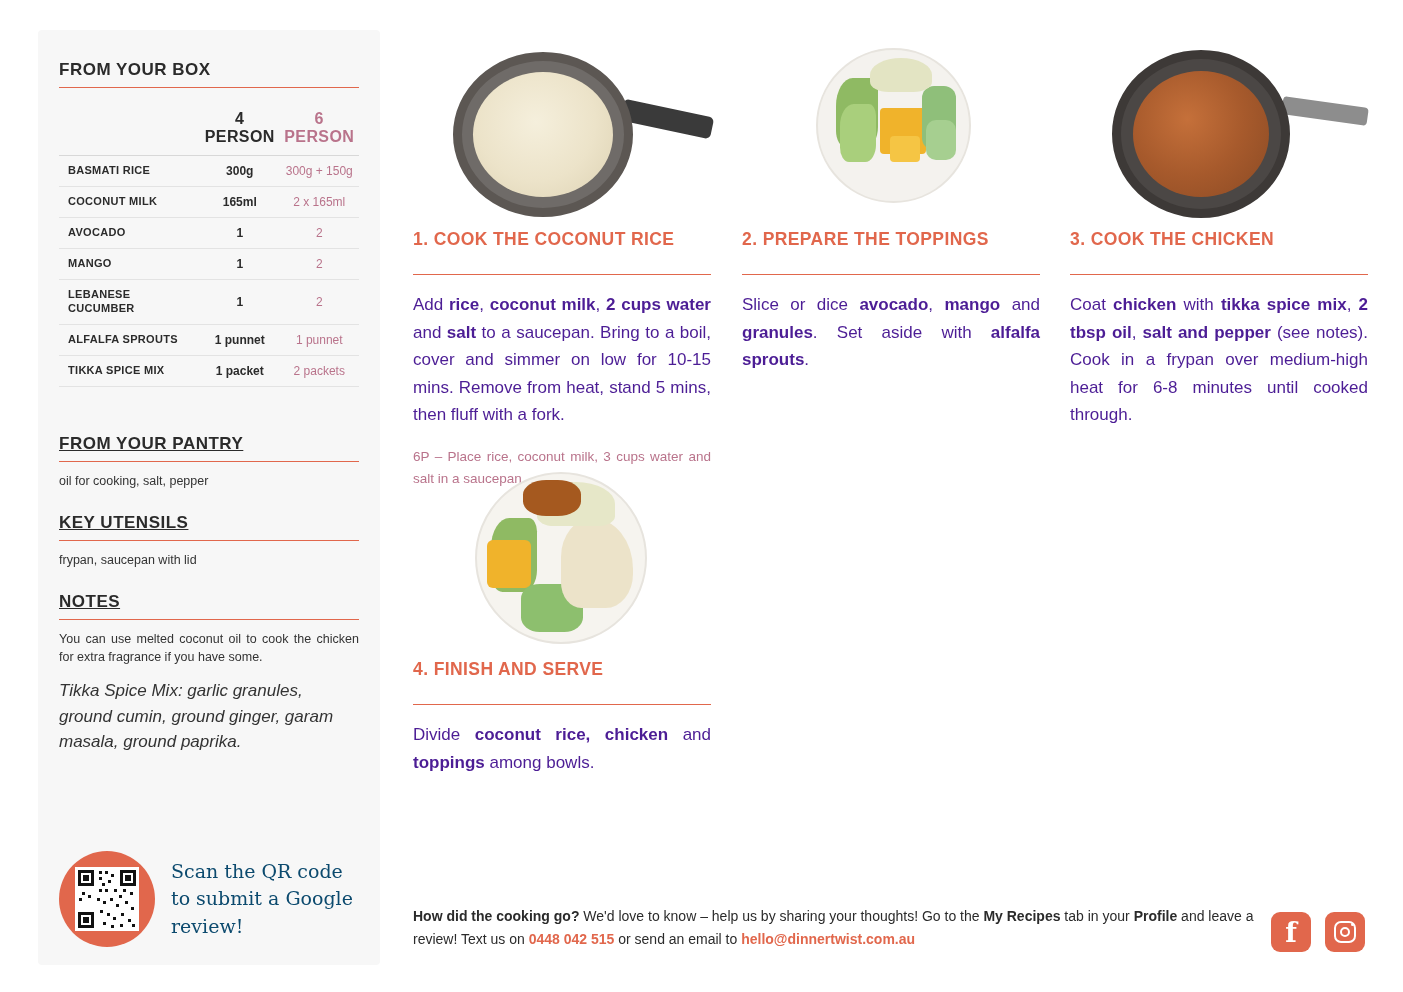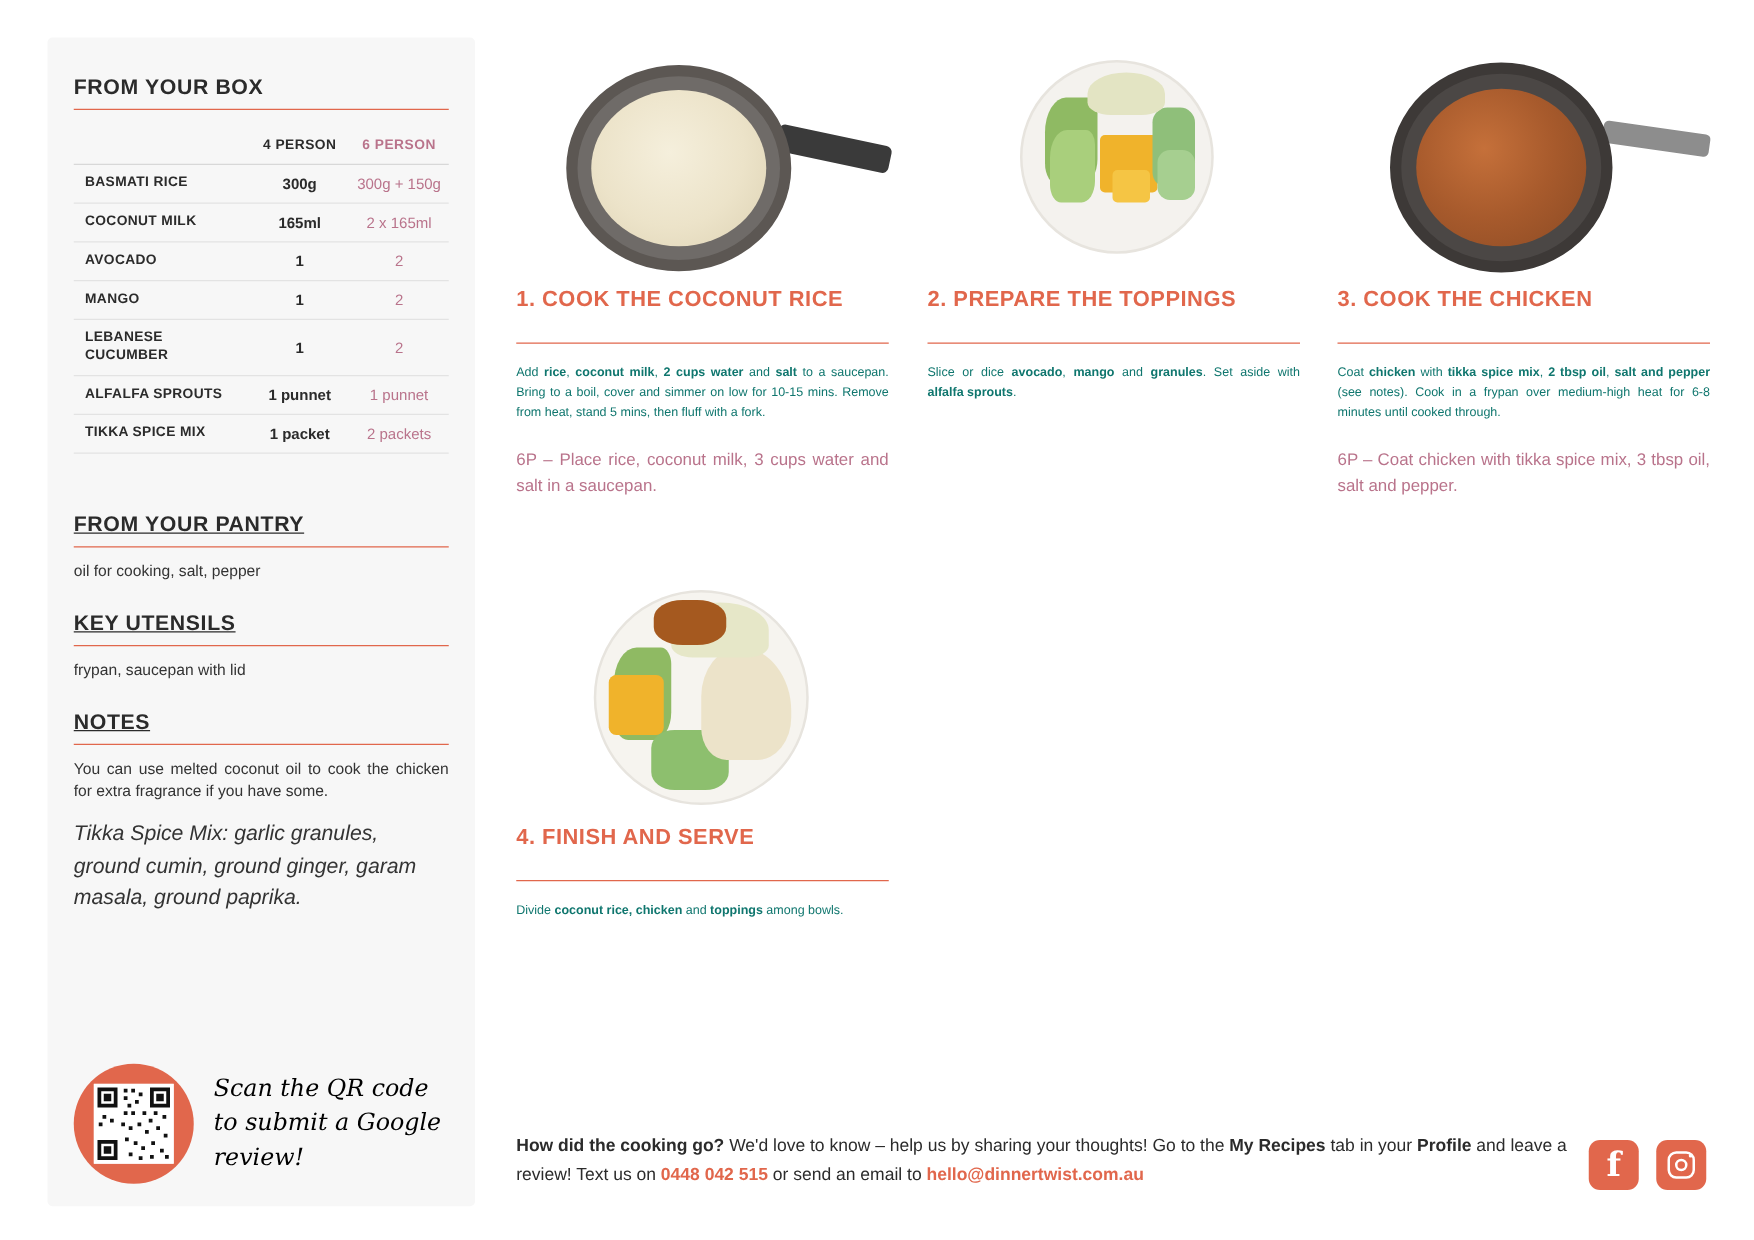--- a/index.html
+++ b/index.html
@@ -43,21 +43,21 @@
     margin-top: 14px;
     font-size: 11.5px;
   }
   table.box-table th, table.box-table td {
     border-bottom: 1px solid #e3e3e3;
     padding: 8px 4px;
     text-align: center;
     vertical-align: middle;
   }
   table.box-table th {
-    font-size: 11px;
+    font-size: 16px;
     font-weight: bold;
     letter-spacing: 0.4px;
     border-bottom: 1px solid #d8d8d8;
     padding-bottom: 9px;
   }
   table.box-table th.c4 { color: #2b2b2b; }
   table.box-table th.c6 { color: #b9738b; }
   table.box-table td.name {
     text-align: left;
     font-weight: bold;
@@ -100,48 +100,47 @@
     border-radius: 50%;
     background: #e1674c;
     display: flex; align-items: center; justify-content: center;
   }
   .qr-inner {
     width: 64px; height: 64px;
     background: #ffffff;
     position: relative;
   }
   .qr-scan-text {
-    color: #000000;
+    color: #0c4a6e;
     font-size: 19px;
     line-height: 1.45;
     font-family: "DejaVu Serif", serif;
-    font-style: italic;
     max-width: 190px;
   }
 
   
   .col { position: absolute; }
   .col1 { left: 413px; top: 30px; width: 298px; }
   .col2 { left: 742px; top: 30px; width: 298px; }
   .col3 { left: 1070px; top: 30px; width: 298px; }
   .col4 { left: 413px; top: 460px; width: 298px; }
 
   .step-head {
     font-size: 17.5px;
     font-weight: bold;
     color: #e1674c;
     letter-spacing: 0.4px;
     padding-bottom: 24px;
     border-bottom: 1.5px solid #e1674c;
     margin: 0 0 16px 0;
   }
   .step-body {
-    font-size: 10px;
+    font-size: 17px;
     line-height: 1.62;
-    color: #0f766e;
+    color: #4c1d95;
     text-align: justify;
     margin: 0;
   }
   .step-body b { font-weight: bold; }
   .step-note {
     font-size: 13.5px;
     line-height: 1.62;
     color: #b9738b;
     text-align: justify;
     margin: 17px 0 0 0;
@@ -413,21 +412,20 @@
     <p class="step-body">Slice or dice <b>avocado</b>, <b>mango</b> and <b>granules</b>. Set aside with <b>alfalfa sprouts</b>.</p>
   </div>
 
   <div class="col col3">
     <div class="photo">
       <div class="pan3-handle"></div>
       <div class="pan3"></div>
     </div>
     <h3 class="step-head">3. COOK THE CHICKEN</h3>
     <p class="step-body">Coat <b>chicken</b> with <b>tikka spice mix</b>, <b>2 tbsp oil</b>, <b>salt and pepper</b> (see notes). Cook in a frypan over medium-high heat for 6-8 minutes until cooked through.</p>
-    <p class="step-note">6P – Coat chicken with tikka spice mix, 3 tbsp oil, salt and pepper.</p>
   </div>
 
   <div class="col col4">
     <div class="photo">
       <div class="bowl bowl4">
         <div class="chunk" style="left:14px;top:44px;width:46px;height:74px;background:#8fba63;border-radius:40% 18% 30% 25%;"></div>
         <div class="chunk" style="left:10px;top:66px;width:44px;height:48px;background:#f0b32b;border-radius:6px;"></div>
         <div class="chunk" style="left:44px;top:110px;width:62px;height:48px;background:#8dbf6e;border-radius:30%;"></div>
         <div class="chunk" style="left:84px;top:44px;width:72px;height:90px;background:#ece3c9;border-radius:46% 60% 40% 30%;"></div>
         <div class="chunk" style="left:60px;top:8px;width:78px;height:44px;background:#e6e7c8;border-radius:50% 50% 22% 22%;"></div>

